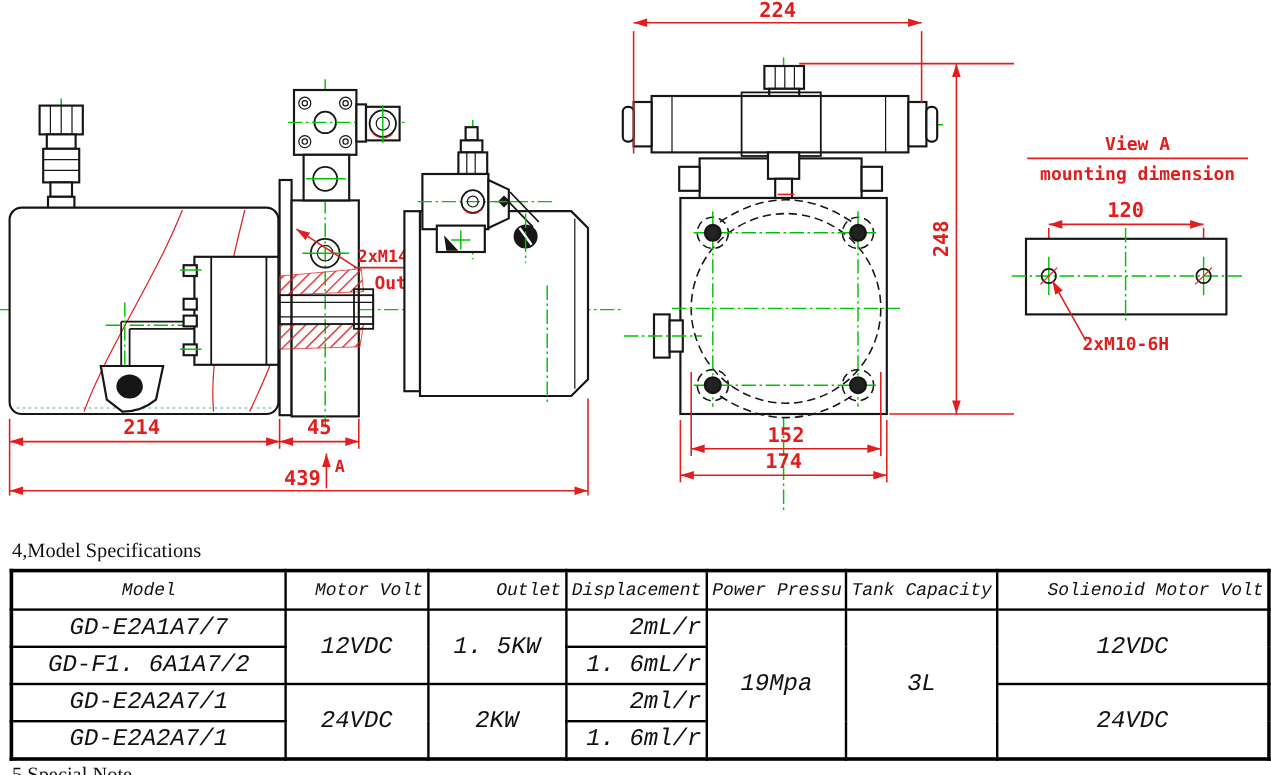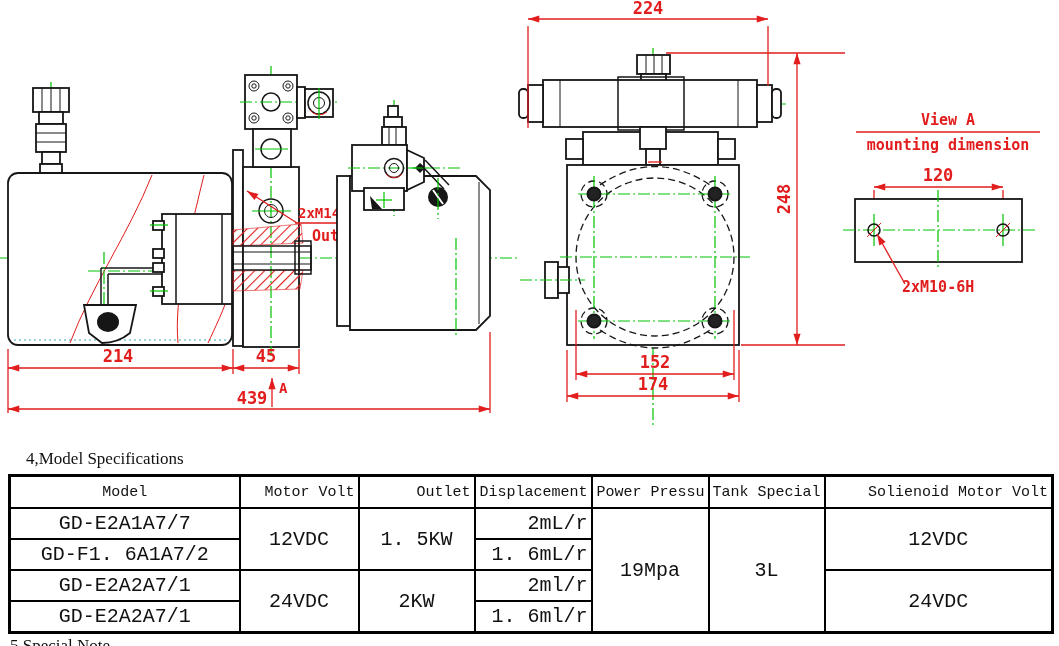--- a/index.html
+++ b/index.html
@@ -16,26 +16,26 @@
   .dash{stroke:#161616;fill:none;stroke-width:1.3;stroke-dasharray:7 4;}
   .cl{stroke:#00c300;fill:none;stroke-width:1.2;stroke-dasharray:12 3 2 3;}
   .clf{stroke:#00c300;fill:none;stroke-width:1.2;}
   .dim{stroke:#e21d1d;fill:none;stroke-width:1.3;}
   .dimh{stroke:#e21d1d;fill:none;stroke-width:1;}
   .dtx{fill:#e21d1d;font-family:"DejaVu Sans Mono",monospace;font-weight:bold;font-size:17px;}
   .dtxs{fill:#e21d1d;font-family:"DejaVu Sans Mono",monospace;font-weight:bold;font-size:14px;}
   .dtxm{fill:#e21d1d;font-family:"DejaVu Sans Mono",monospace;font-weight:bold;font-size:15px;}
   .teal{stroke:#3aacac;fill:none;stroke-width:1;stroke-dasharray:2 3;}
   
-  .heading{position:absolute;left:10px;top:449px;font-size:17px;color:#111;margin-left:16px;}
+  .heading{position:absolute;left:10px;top:449px;font-size:17px;color:#111;}
   .footnote{position:absolute;left:10px;top:636px;font-size:17px;color:#111;}
   
   #spec-table{
     position:absolute;left:8px;top:474px;border-collapse:collapse;
-    table-layout:fixed;font-family:"Liberation Mono",monospace;color:#111;
+    table-layout:fixed;font-family:"Liberation Mono",monospace;color:#111;font-style:italic;
   }
   #spec-table td,#spec-table th{
     border:2px solid #000;padding:0 3px;overflow:hidden;white-space:nowrap;
     font-weight:normal;text-align:center;vertical-align:middle;
   }
   #spec-table{border:3px solid #000;}
   #spec-table th{font-size:15px;height:30px;}
   #spec-table td{font-size:20px;height:29px;}
   #spec-table th.left, #spec-table td.left{text-align:right;}
 </style>
@@ -313,21 +313,21 @@
       <col style="width:116px">
     <col style="width:228px">
   </colgroup>
   <tbody>
       <tr>
     <th>Model</th>
     <th class="left">Motor Volt</th>
     <th class="left">Outlet</th>
     <th class="left">Displacement</th>
     <th class="left">Power Pressu</th>
-    <th class="left">Tank Special</th>
+    <th class="left">Tank Capacity</th>
     <th class="left">Solienoid Motor Volt</th>
   </tr>
   <tr>
     <td>GD-E2A1A7/7</td>
     <td rowspan="2">12VDC</td>
     <td rowspan="2">1. 5KW</td>
     <td class="left">2mL/r</td>
     <td rowspan="4">19Mpa</td>
     <td rowspan="4">3L</td>
     <td rowspan="2">12VDC</td>

